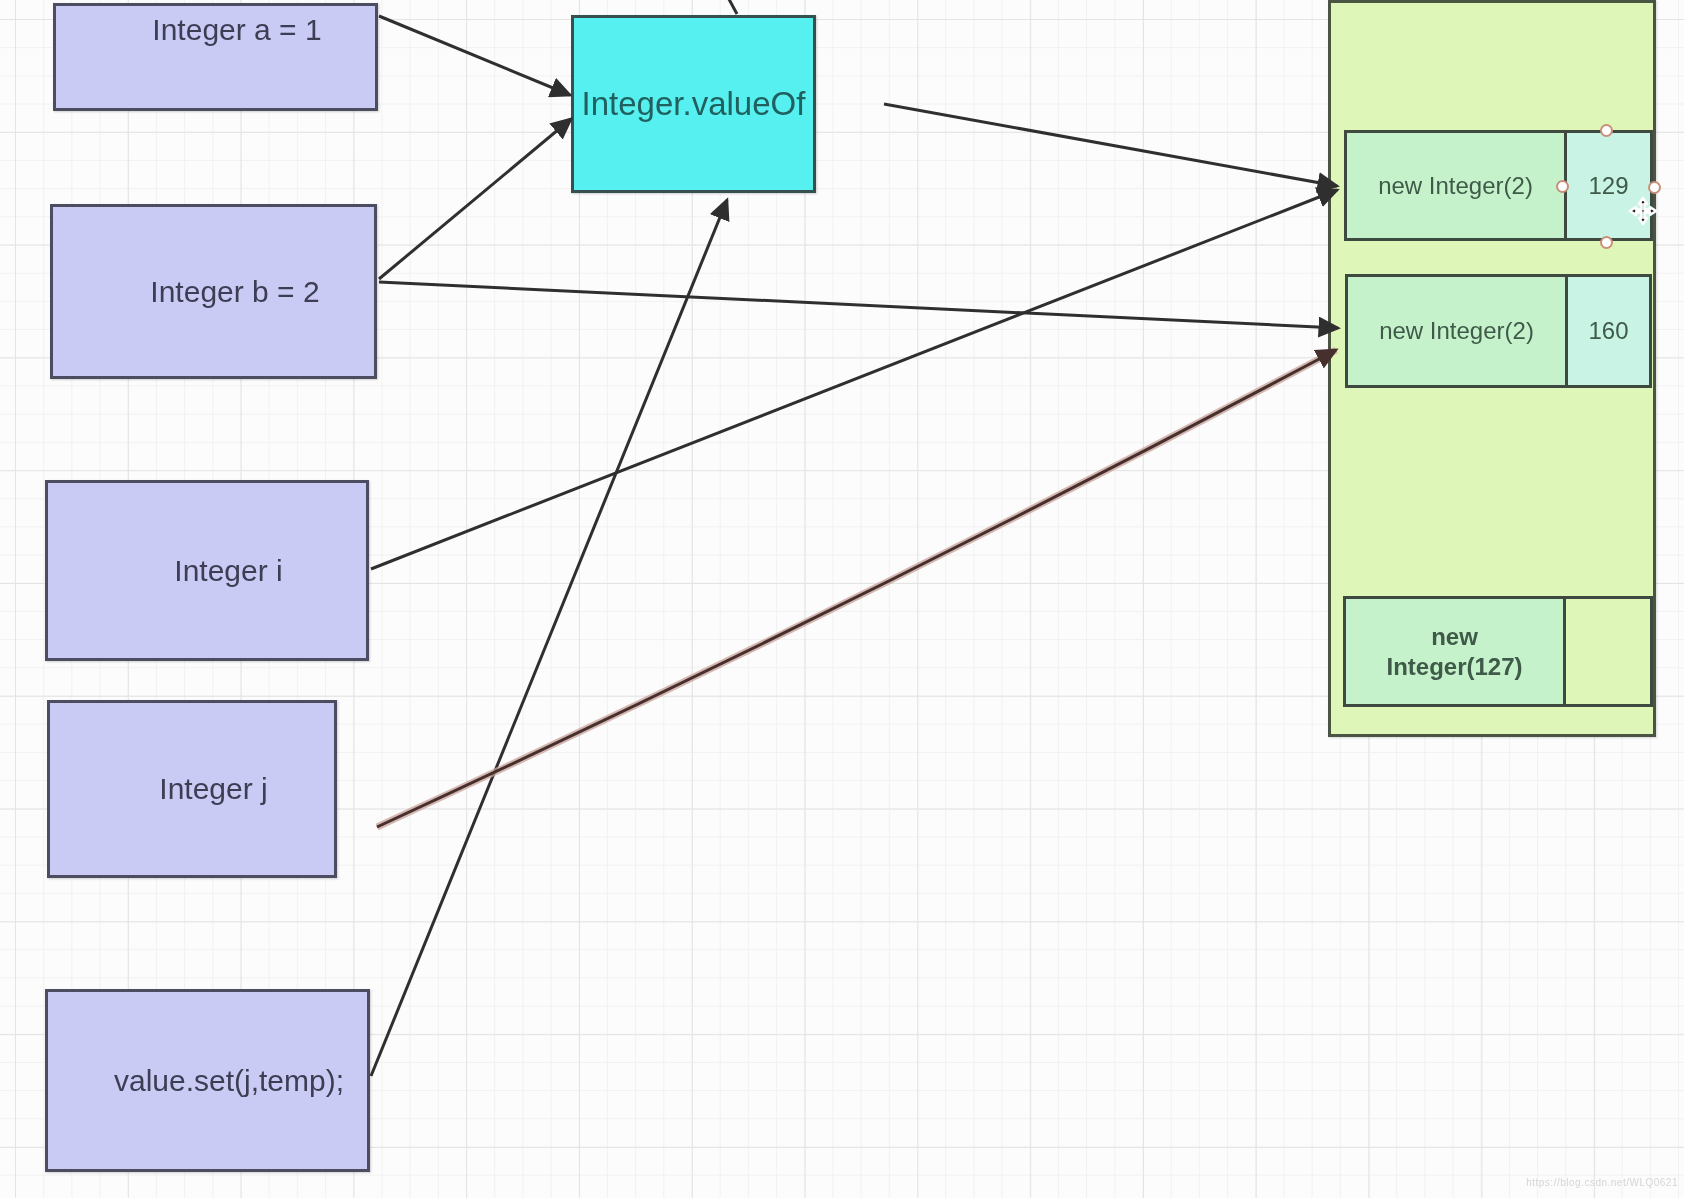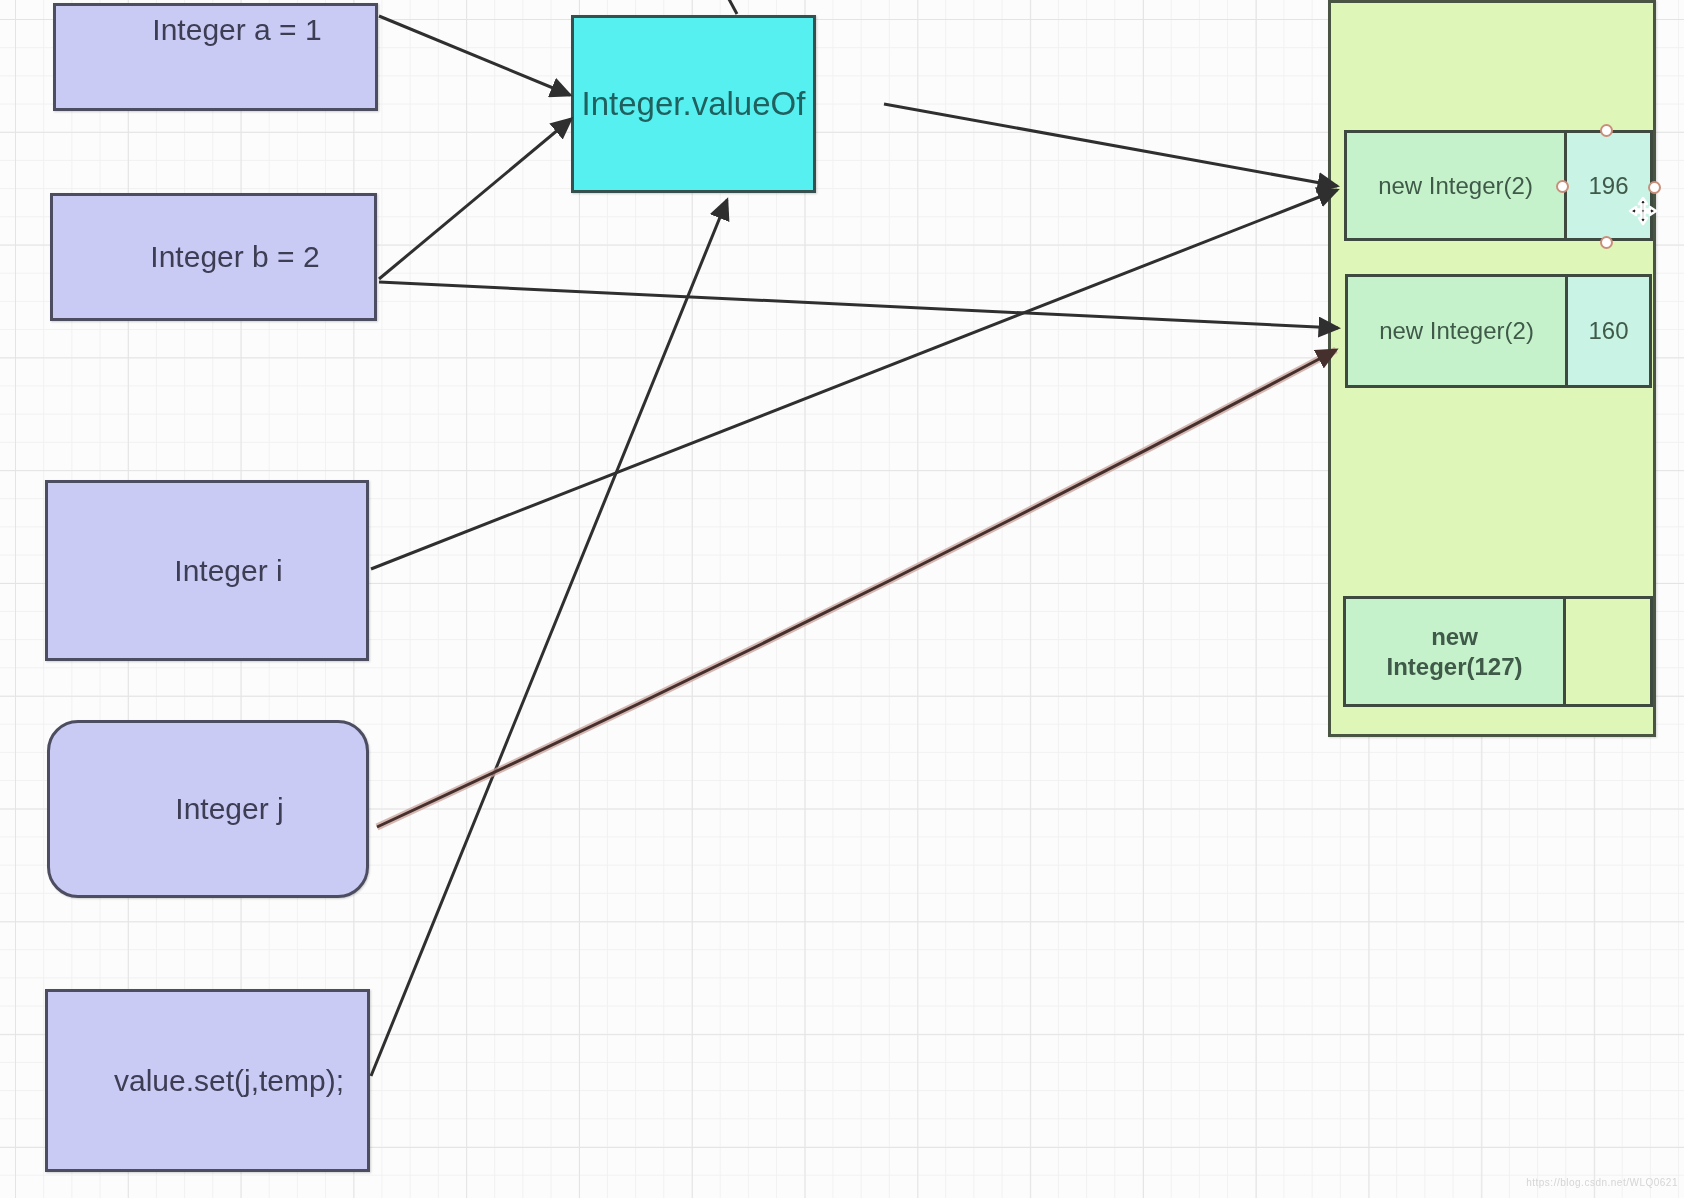--- a/index.html
+++ b/index.html
@@ -79,48 +79,48 @@
 </style>
 </head>
 <body>
 
 <div id="canvas">
 
   <div class="node top-label" style="left:53px;top:3px;width:325px;height:108px;">
     <span>Integer a = 1</span>
   </div>
 
-  <div class="node" style="left:50px;top:193px;width:327px;height:128px;">
+  <div class="node" style="left:50px;top:204px;width:327px;height:175px;">
     <span>Integer b = 2</span>
   </div>
 
   <div class="node" style="left:45px;top:480px;width:324px;height:181px;">
     <span>Integer i</span>
   </div>
 
-  <div class="node" style="left:47px;top:720px;width:322px;height:178px;border-radius:31px;">
+  <div class="node" style="left:47px;top:700px;width:290px;height:178px;">
     <span>Integer j</span>
   </div>
 
   <div class="node" style="left:45px;top:989px;width:325px;height:183px;">
     <span>value.set(j,temp);</span>
   </div>
 
   <div class="valueof" style="left:571px;top:15px;width:245px;height:178px;">
     <span>Integer.valueOf</span>
   </div>
 
   <div class="heap-panel" style="left:1328px;top:0px;width:328px;height:737px;"></div>
 
   <div class="heap-row" style="left:1344px;top:130px;width:309px;height:111px;">
     <div class="name-cell">
       <span>new Integer(2)</span>
     </div>
     <div class="num-cell">
-      <span>196</span>
+      <span>129</span>
     </div>
   </div>
 
   <div class="heap-row" style="left:1345px;top:274px;width:307px;height:114px;">
     <div class="name-cell">
       <span>new Integer(2)</span>
     </div>
     <div class="num-cell">
       <span>160</span>
     </div>

